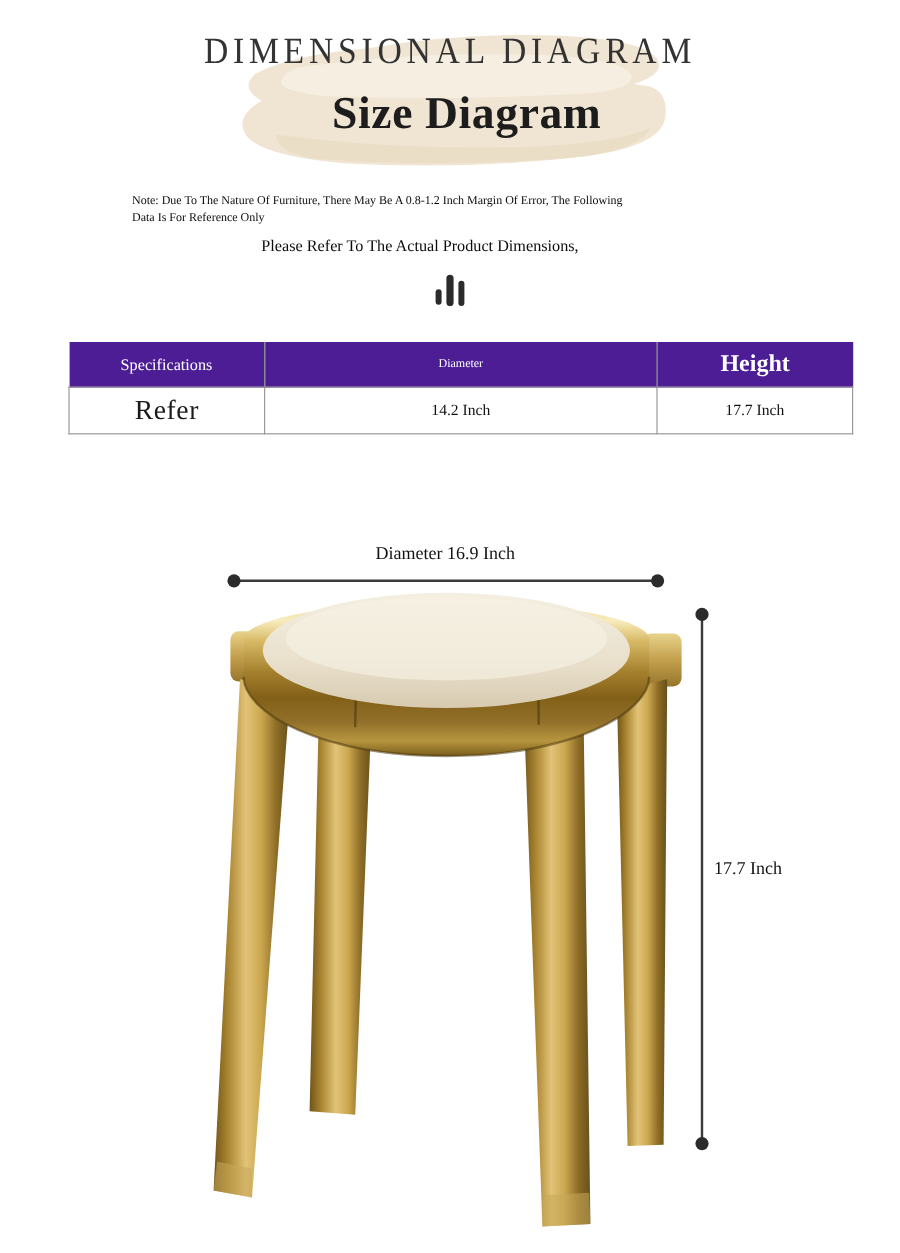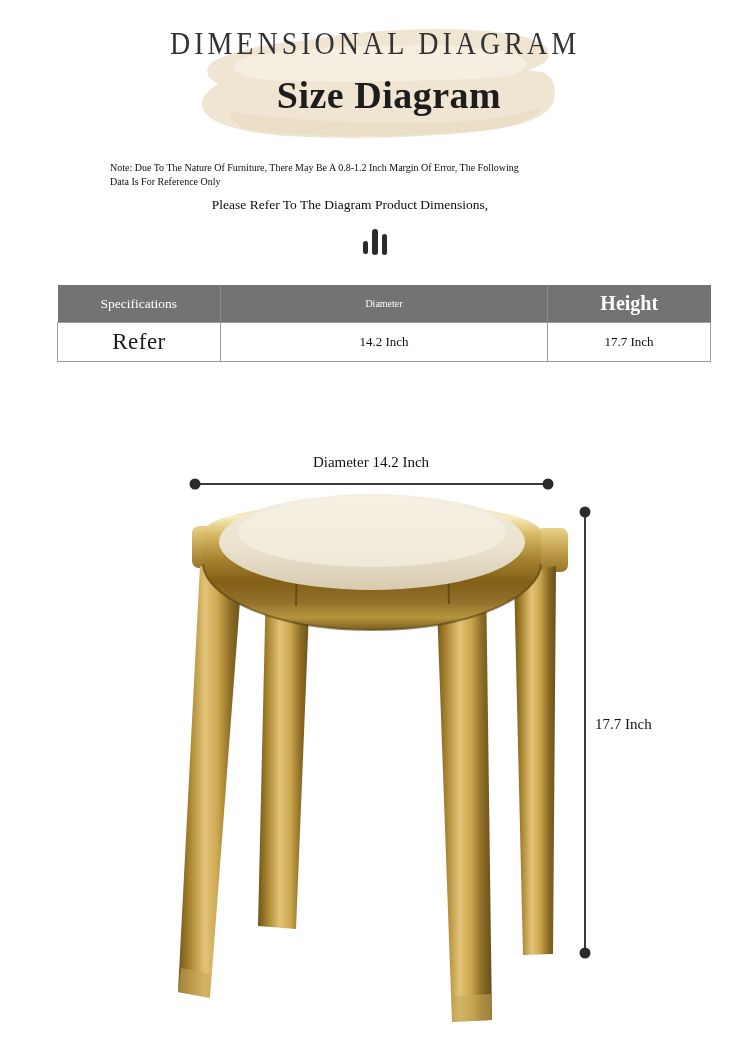--- a/index.html
+++ b/index.html
@@ -39,21 +39,21 @@
     text-align:center;
     font-size:13.5px;line-height:1.42;color:#0c0c0c;
   }
   .bars{position:absolute;left:359px;top:210px;}
   
   .spec-table{
     position:absolute;left:57px;top:269px;width:653px;
     border-collapse:collapse;table-layout:fixed;
   }
   .spec-table th{
-    background:#737373;color:#ffffff;
+    background:#4c1d95;color:#ffffff;
     height:37px;text-align:center;vertical-align:middle;
     font-weight:400;padding:0;
   }
   .spec-table th:not(:last-child){border-right:1px solid #8a8a8a;}
   .spec-table th.h-spec{font-size:13.5px;}
   .spec-table th.h-dia{font-size:10px;}
   .spec-table th.h-hei{font-size:20px;font-weight:700;}
   .spec-table td{
     border:1px solid #9a9a9a;height:38px;
     text-align:center;vertical-align:middle;
@@ -89,21 +89,21 @@
 
   <div class="eyebrow">DIMENSIONAL DIAGRAM</div>
   <h1 class="title">Size Diagram</h1>
 
   <div class="note-block">
     <div>Note: Due To The Nature Of Furniture, There May Be A 0.8-1.2 Inch Margin Of Error, The Following</div>
     <div>Data Is For Reference Only</div>
   </div>
 
   <div class="refer-block">
-    <div>Please Refer To The Diagram Product Dimensions,</div>
+    <div>Please Refer To The Actual Product Dimensions,</div>
   </div>
 
   <svg class="bars" width="32" height="32" viewBox="0 0 32 32">
     <rect x="4" y="15" width="5" height="13" rx="2.5" fill="#2b2b2b"></rect>
     <rect x="13" y="3" width="6" height="26" rx="3" fill="#2b2b2b"></rect>
     <rect x="23" y="8" width="5" height="21" rx="2.5" fill="#2b2b2b"></rect>
   </svg>
 
   <table class="spec-table">
     <colgroup>
@@ -183,17 +183,17 @@
 
       <line x1="45" y1="38" x2="398" y2="38" stroke="#3a3a3a" stroke-width="2"></line>
       <circle cx="45" cy="38" r="5.5" fill="#2b2b2b"></circle>
       <circle cx="398" cy="38" r="5.5" fill="#2b2b2b"></circle>
 
       <line x1="435" y1="66" x2="435" y2="507" stroke="#3a3a3a" stroke-width="2"></line>
       <circle cx="435" cy="66" r="5.5" fill="#2b2b2b"></circle>
       <circle cx="435" cy="507" r="5.5" fill="#2b2b2b"></circle>
     </svg>
 
-    <div class="dia-label">Diameter 14.2 Inch</div>
+    <div class="dia-label">Diameter 16.9 Inch</div>
     <div class="h-label">17.7 Inch</div>
   </div>
 
 </div>
 
 </body></html>

